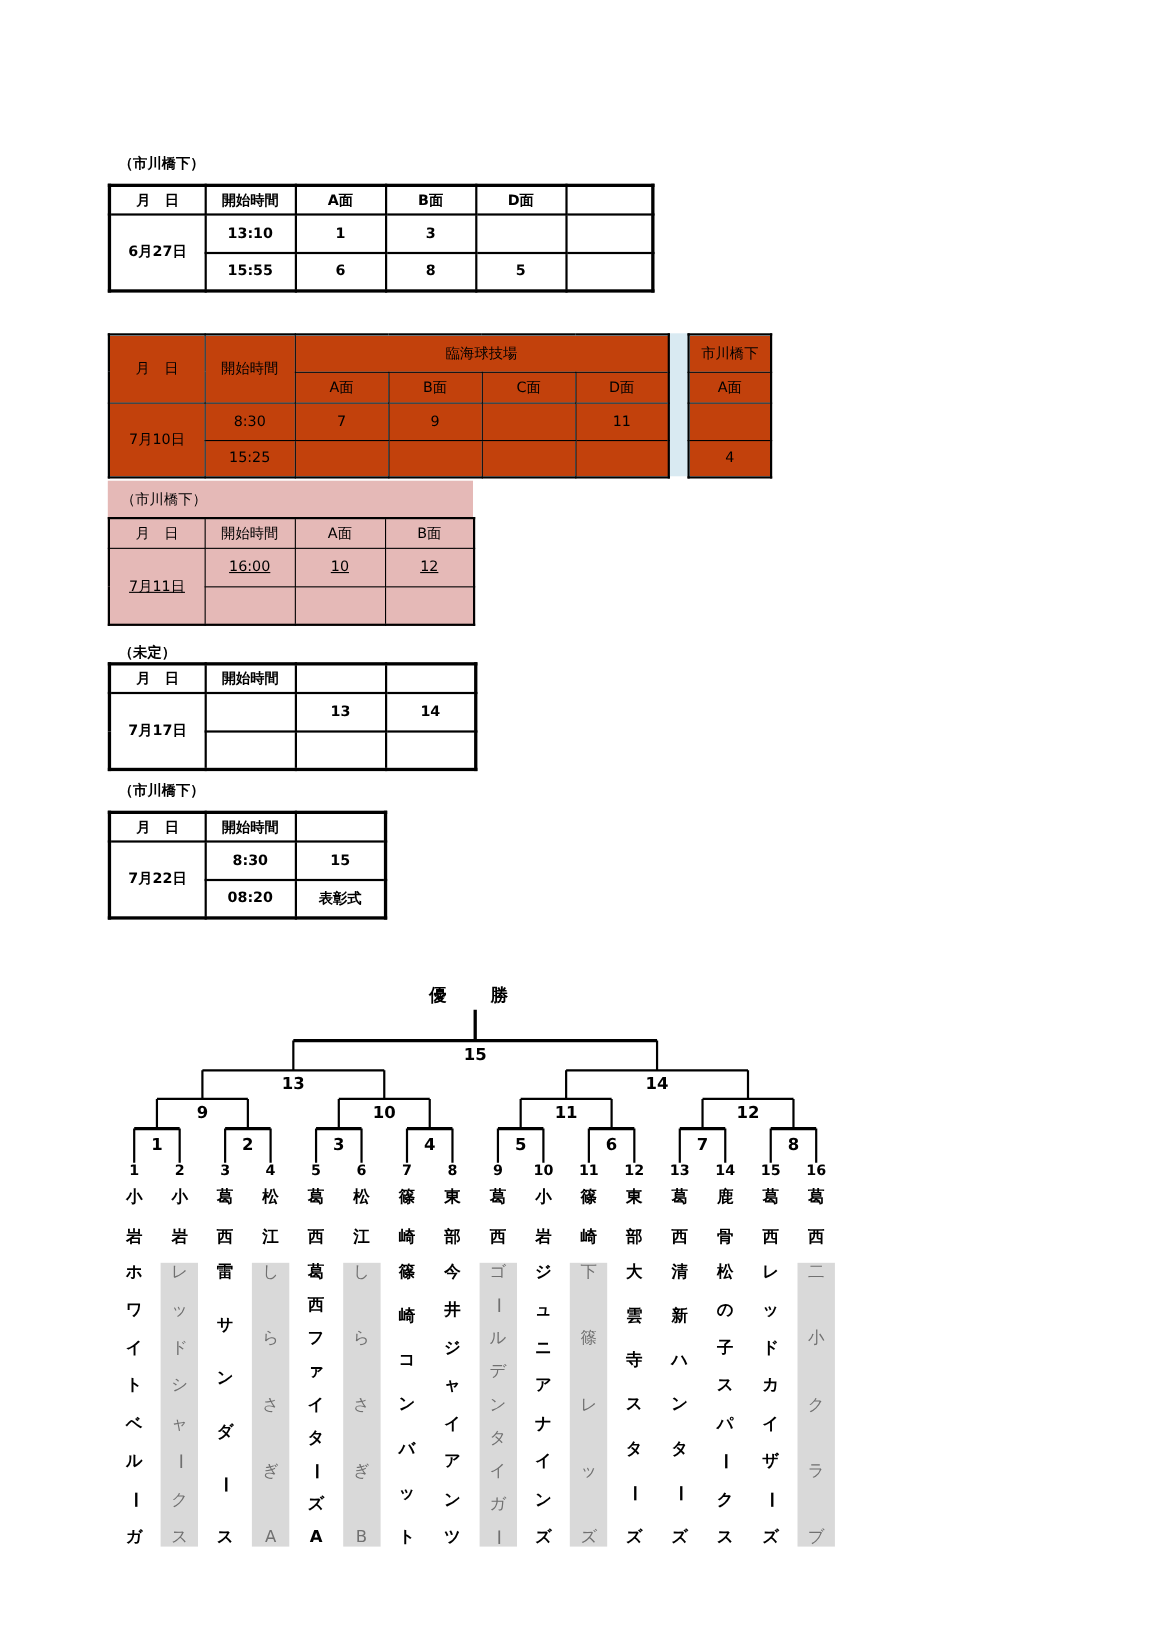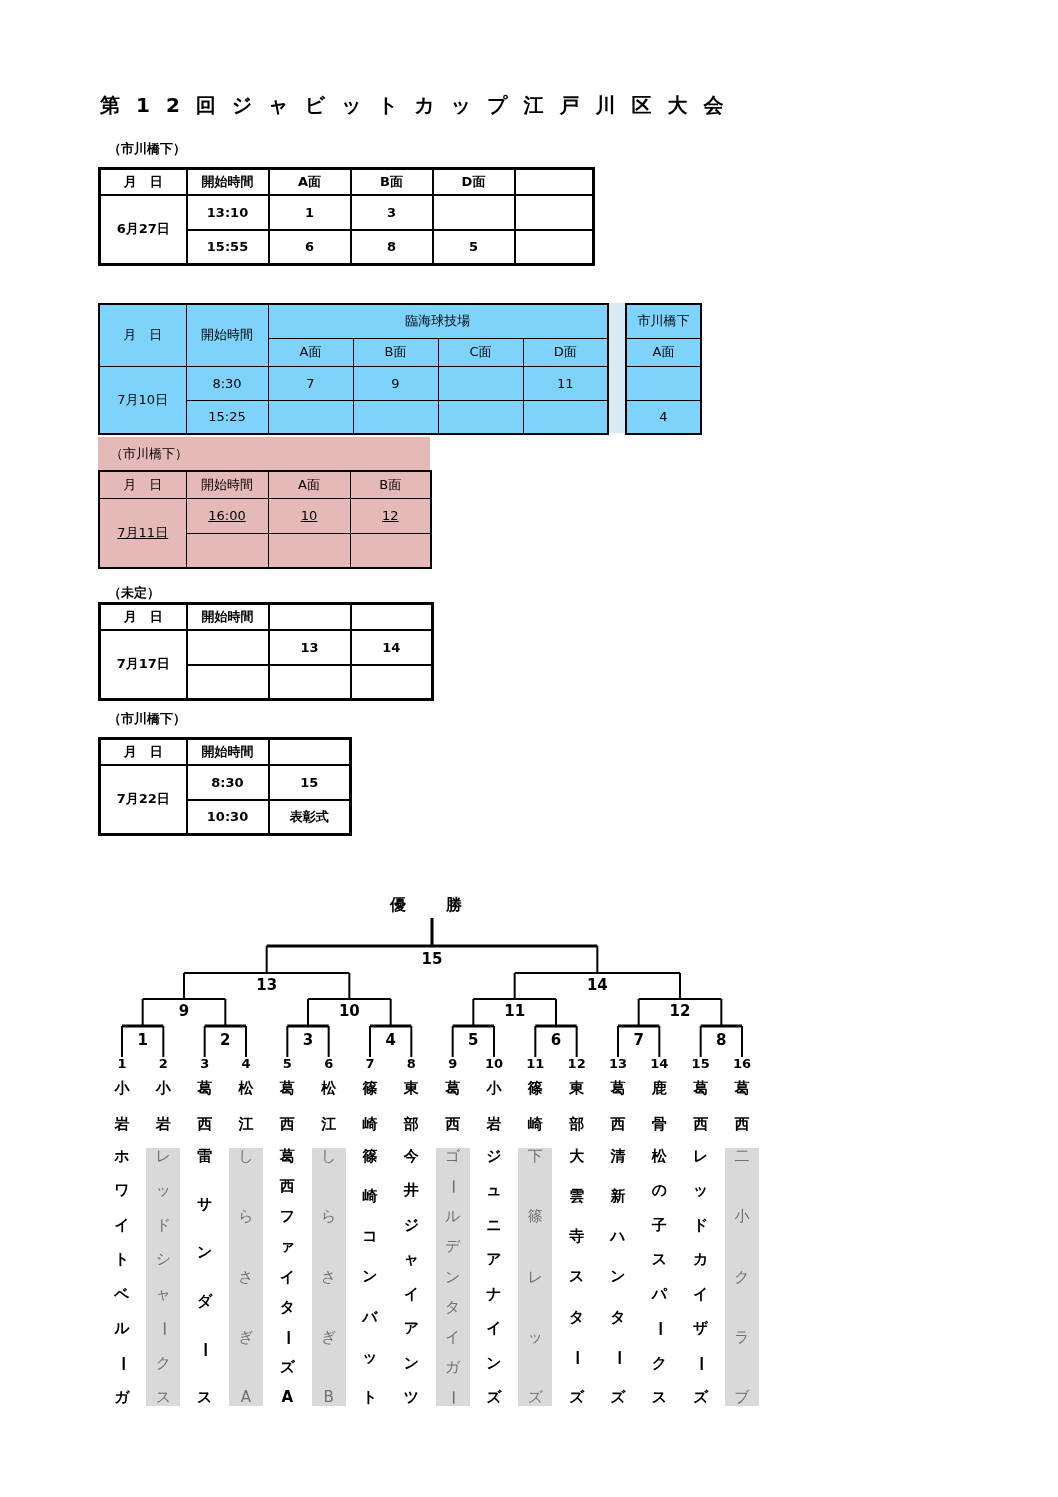--- a/index.html
+++ b/index.html
@@ -16,21 +16,21 @@
   table { border-collapse: collapse; table-layout: fixed; }
   th, td { text-align: center; vertical-align: middle; font-size: 13px; padding: 0; overflow: hidden; }
   
   .thick { border: 3px solid #000; position: absolute; }
   .thick th, .thick td { border: 2px solid #000; font-weight: bold; }
   .thick th { height: 26px; }
   .thick td { height: 35px; }
   
   .blue-panel { position: absolute; left: 98px; top: 303px; width: 602px; height: 130px; background: #D9EAF2; }
   .blue-panel table { position: absolute; top: 0; border: 2px solid #000; }
-  .blue-panel th, .blue-panel td { border: 1px solid #000; font-weight: normal; background: #7dd3fc; }
+  .blue-panel th, .blue-panel td { border: 1px solid #000; font-weight: normal; background: #c2410c; }
   .bp-main { left: 0; width: 509px; }
   .bp-side { left: 527px; width: 75px; }
   .h34 { height: 34px; } .h28 { height: 28px; }
   
   .pink-panel { position: absolute; left: 98px; top: 437px; width: 332px; background: #E5B9B7; }
   .pink-label { height: 33px; display: flex; align-items: center; padding-left: 12px; font-size: 13px; font-weight: normal; }
   .pink-panel table { width: 332px; border: 2px solid #000; }
   .pink-panel th, .pink-panel td { border: 1px solid #000; font-weight: normal; background: #E5B9B7; }
   .pink-panel th { height: 27px; }
   .pink-panel td { height: 35px; text-decoration: underline; }
@@ -46,21 +46,20 @@
           display: flex; flex-direction: column; justify-content: space-between; align-items: center;
           font-size: 15px; font-weight: bold; line-height: 17px; }
   .team.shaded { background: #D9D9D9; color: #707070; font-weight: normal; }
   .rot { transform: rotate(90deg); display: inline-block; }
 </style>
 </head>
 <body>
 
 <div class="page">
 
-  <div class="title">第12回ジャビットカップ江戸川区大会</div>
 
   <div class="lbl" style="left:108px; top:140px;">（市川橋下）</div>
   <table class="thick" style="left:98px; top:167px; width:494px;">
     <colgroup>
         <col style="width:87px">
         <col style="width:82px">
         <col style="width:82px">
         <col style="width:82px">
         <col style="width:82px">
         <col style="width:79px">
@@ -224,21 +223,21 @@
       <th>月　日</th>
       <th>開始時間</th>
       <th></th>
     </tr>
     <tr>
       <td rowspan="2">7月22日</td>
       <td>8:30</td>
       <td>15</td>
     </tr>
     <tr>
-      <td>10:30</td>
+      <td>08:20</td>
       <td>表彰式</td>
     </tr>
   </tbody>
     </table>
 
   <div class="bracket">
     <svg width="680" height="190" viewBox="0 0 680 190">
         <text x="342" y="25" font-size="16" text-anchor="middle" font-weight="bold" letter-spacing="12">優　勝</text>
         <line x1="342" y1="33" x2="342" y2="61" stroke="#000000" stroke-width="3"></line>
         <line x1="176.66666666666666" y1="61" x2="507.33333333333337" y2="61" stroke="#000000" stroke-width="3"></line>

